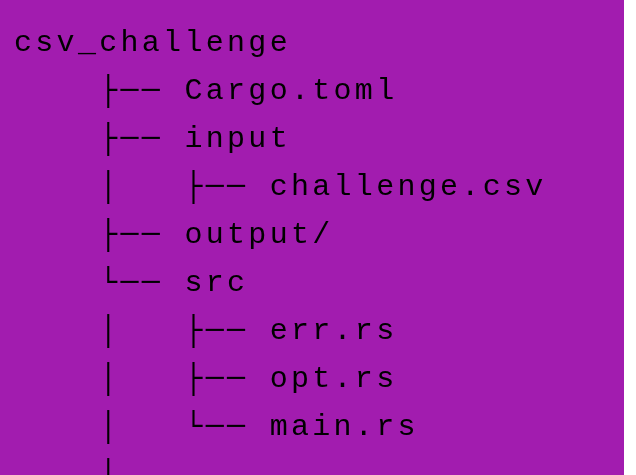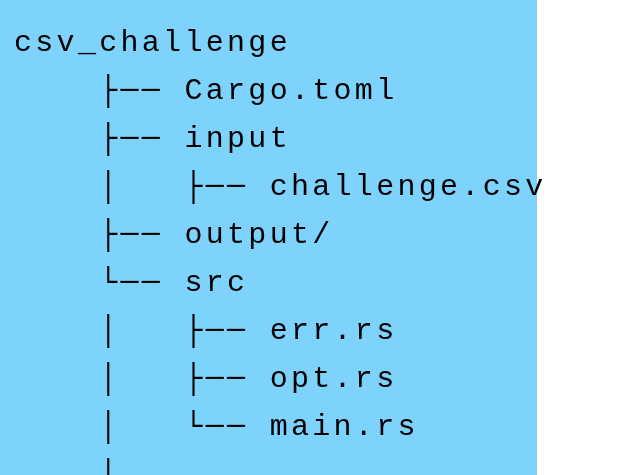--- a/index.html
+++ b/index.html
@@ -9,23 +9,23 @@
   }
   body {
     width: 636px;
     height: 475px;
     overflow: hidden;
     background: #ffffff;
   }
 
   #tree-figure {
     position: relative;
-    width: 537px;
+    width: 624px;
     height: 475px;
-    background: #7dd3fc;
+    background: #a21caf;
   }
 
   
   .tree-pre {
     position: absolute;
     left: 14px;
     top: 19px;
     margin: 0;
     padding: 0;
     font-family: "Liberation Mono", "DejaVu Sans Mono", monospace;

